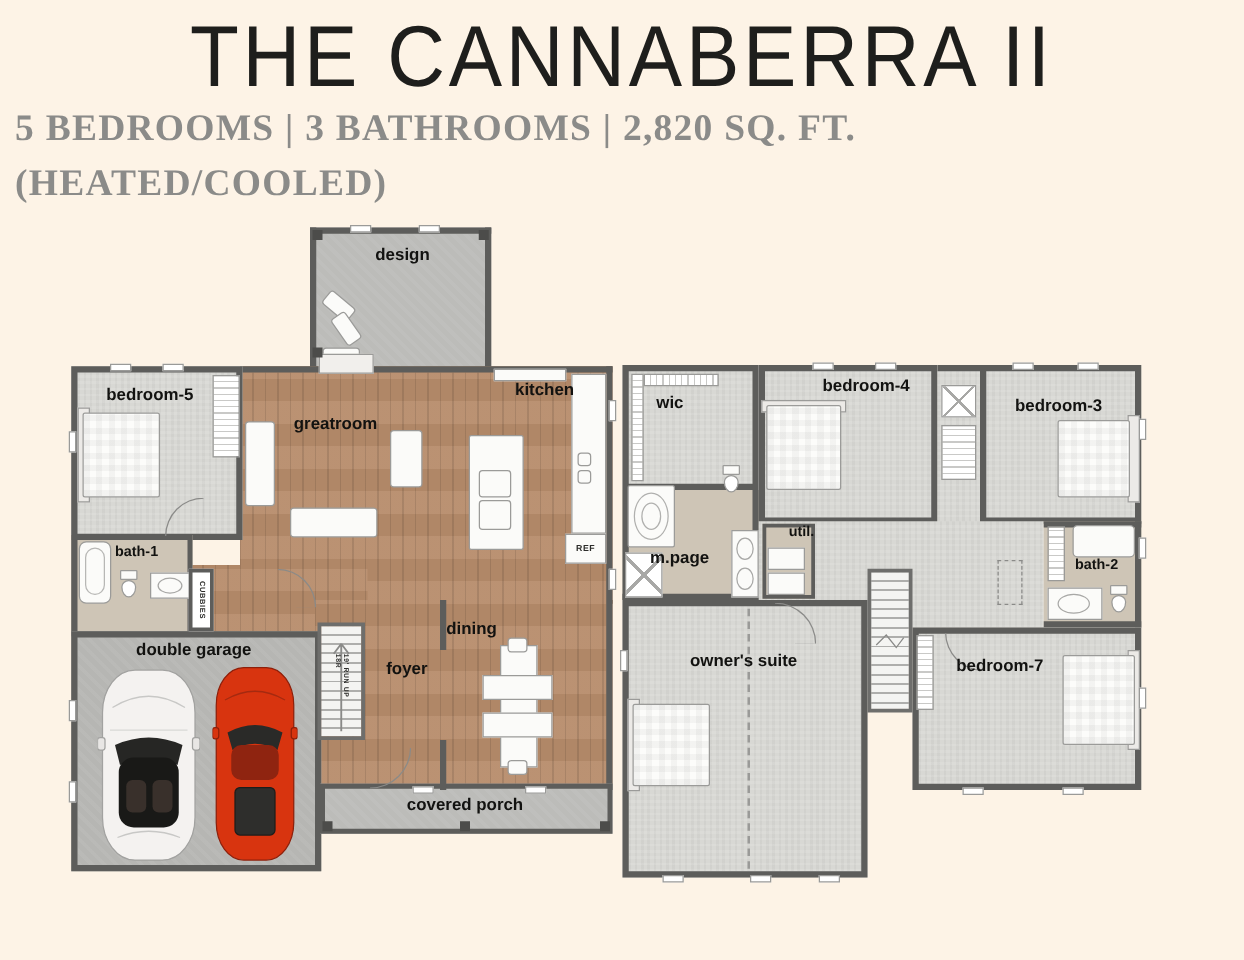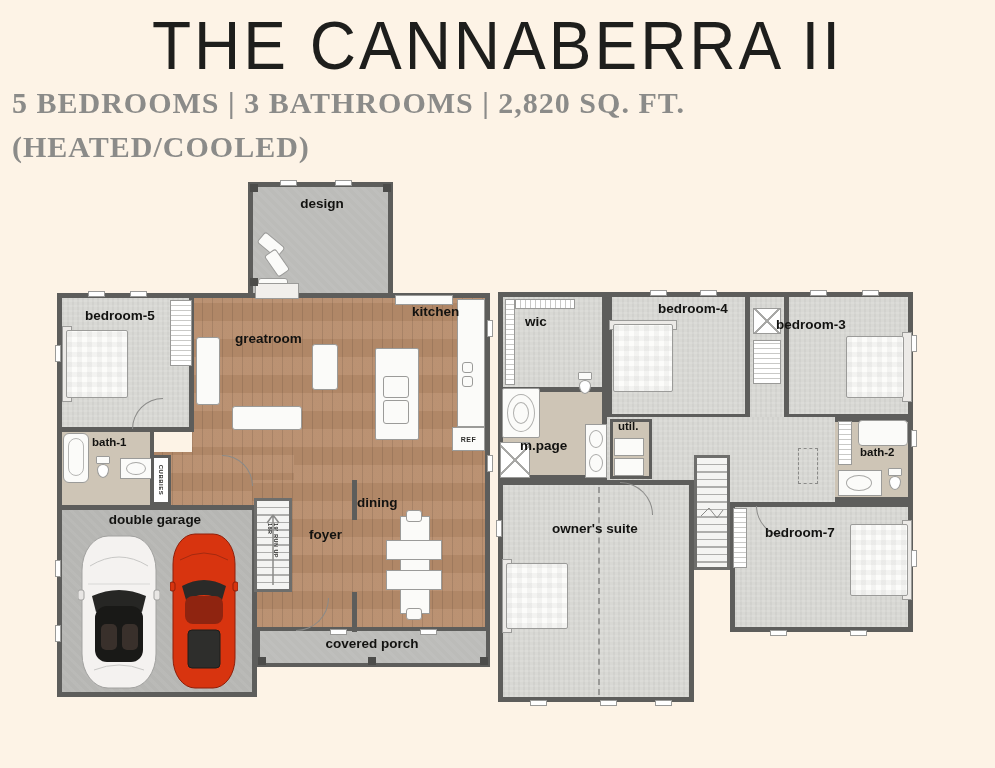--- a/index.html
+++ b/index.html
@@ -212,41 +212,41 @@
   <div class="abs carpet" style="left:750px;top:292px;width:34px;height:127px;border-top:5px solid #5d5d5b"></div>
   <div class="xbox" style="left:753px;top:308px;width:28px;height:26px"></div>
   <div class="slats-v" style="left:753px;top:340px;width:28px;height:44px"></div>
 
   <div class="room carpet" style="left:784px;top:292px;width:129px;height:127px"></div>
   <div class="bed furn" style="left:846px;top:336px;width:58px;height:62px"></div>
   <div class="hb" style="left:902px;top:332px;width:10px;height:70px"></div>
   <div class="window-h" style="left:810px;top:290px"></div>
   <div class="window-h" style="left:862px;top:290px"></div>
   <div class="window-v" style="left:911px;top:335px"></div>
-  <div class="lbl" style="left:776px;top:317px">bedroom-3</div>
+  <div class="lbl" style="left:812px;top:317px">bedroom-3</div>
 
   <div class="room tan" style="left:498px;top:392px;width:109px;height:88px;border-top:none"></div>
   <div class="furn" style="left:502px;top:388px;width:38px;height:50px;border-radius:2px"></div>
   <div class="abs" style="left:507px;top:394px;width:28px;height:38px;border:1px solid #b0b0ae;border-radius:50%;z-index:11"></div>
   <div class="abs" style="left:513px;top:402px;width:16px;height:22px;border:1px solid #b0b0ae;border-radius:50%;z-index:11"></div>
   <div class="xbox" style="left:500px;top:442px;width:30px;height:36px"></div>
   <div class="furn" style="left:578px;top:372px;width:14px;height:8px;border-radius:1px"></div>
   <div class="abs" style="left:579px;top:380px;width:12px;height:14px;background:#fff;border:1px solid #9b9b99;border-radius:50% 50% 50% 50%/40% 40% 60% 60%;z-index:11"></div>
   <div class="furn" style="left:585px;top:424px;width:22px;height:54px;border-radius:0"></div>
   <div class="abs" style="left:589px;top:430px;width:14px;height:18px;border:1px solid #a8a8a6;border-radius:50%;z-index:11"></div>
   <div class="abs" style="left:589px;top:454px;width:14px;height:18px;border:1px solid #a8a8a6;border-radius:50%;z-index:11"></div>
   <div class="lbl" style="left:520px;top:438px">m.page</div>
 
   <div class="abs carpet" style="left:607px;top:417px;width:228px;height:85px"></div>
   <div class="dash-line" style="left:798px;top:448px;width:18px;height:34px;border:1.5px dashed #8a8a88"></div>
 
   <div class="abs" style="left:610px;top:419px;width:42px;height:60px;background:#cec5b6;border:3px solid #5d5d5b;z-index:9"></div>
   <div class="furn" style="left:614px;top:438px;width:30px;height:18px;border-radius:0"></div>
   <div class="furn" style="left:614px;top:458px;width:30px;height:18px;border-radius:0"></div>
-  <div class="lbl small" style="left:618px;top:420px">util.</div>
+  <div class="lbl small" style="left:631px;top:420px">util.</div>
 
   <div class="room tan" style="left:835px;top:417px;width:78px;height:85px;border-left:none"></div>
   <div class="slats-v" style="left:838px;top:421px;width:14px;height:44px"></div>
   <div class="furn" style="left:858px;top:420px;width:50px;height:26px;border-radius:4px"></div>
   <div class="furn" style="left:838px;top:470px;width:44px;height:26px;border-radius:0"></div>
   <div class="abs" style="left:846px;top:475px;width:26px;height:16px;border:1px solid #a8a8a6;border-radius:50%;z-index:11"></div>
   <div class="furn" style="left:888px;top:468px;width:14px;height:8px;border-radius:1px"></div>
   <div class="abs" style="left:889px;top:476px;width:12px;height:14px;background:#fff;border:1px solid #9b9b99;border-radius:50% 50% 50% 50%/40% 40% 60% 60%;z-index:11"></div>
   <div class="window-v" style="left:911px;top:430px"></div>
   <div class="lbl small" style="left:860px;top:446px">bath-2</div>

